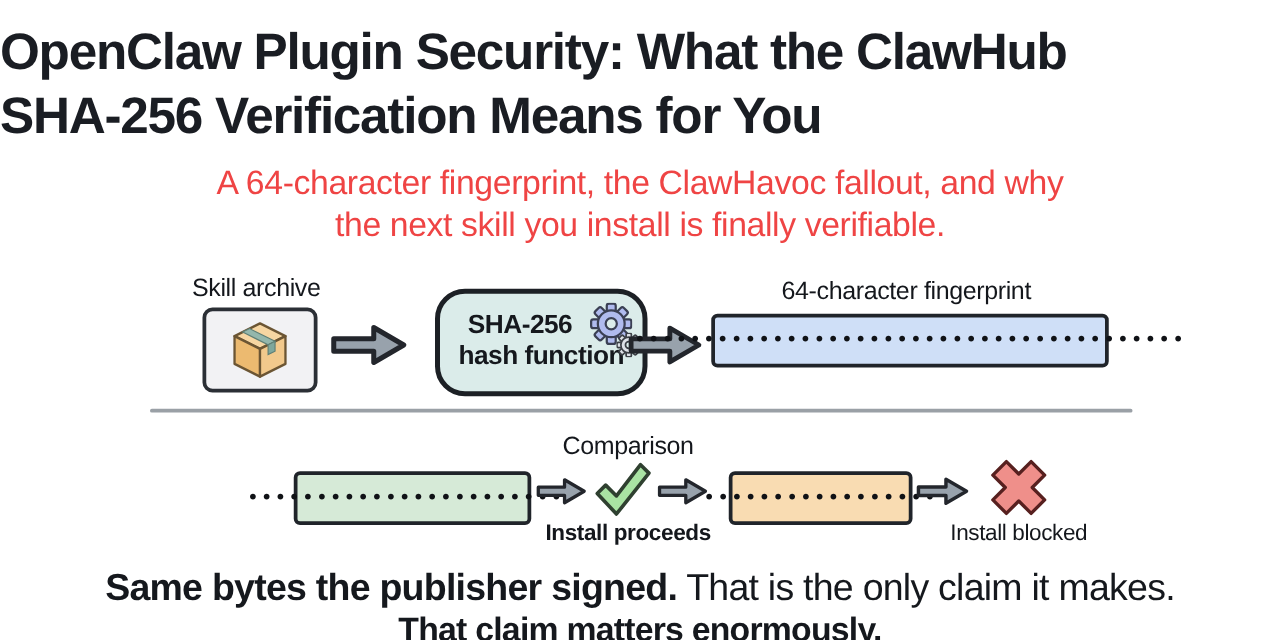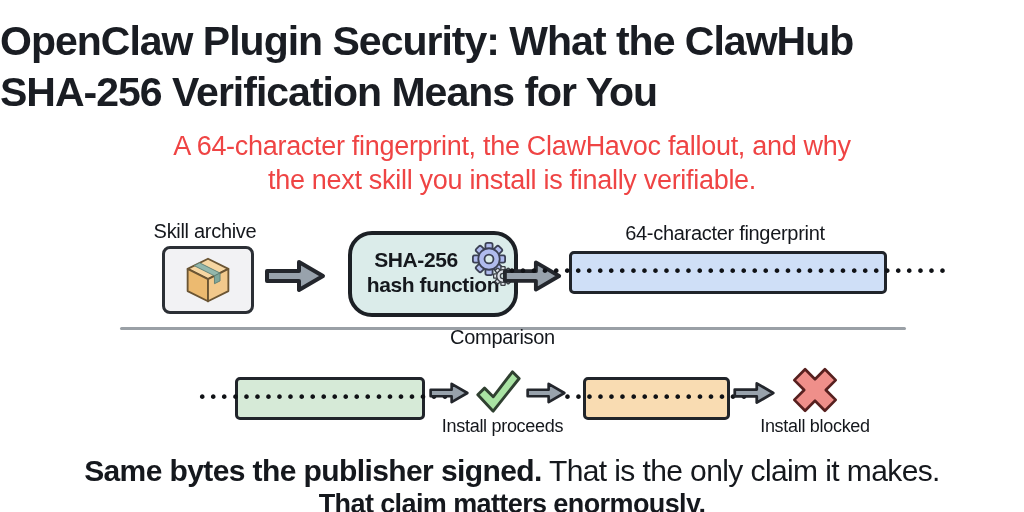--- a/index.html
+++ b/index.html
@@ -160,25 +160,25 @@
 
   <div class="dlabel" style="left:212px;top:346px;width:200px;margin-top:33px;">Publisher’s hash</div>
   <div class="hash-box green">
     <span class="dots">••••••••••••••••••••••••</span>
   </div>
 
   <svg class="arrow a3">
       <use href="#block-arrow"></use>
     </svg>
 
-  <div class="dlabel" style="left:440px;top:326px;width:125px;">Comparison</div>
+  <div class="dlabel" style="left:440px;top:346px;width:125px;">Comparison</div>
   <svg class="check-icon">
       <use href="#sym-check"></use>
     </svg>
-  <div class="caption" style="left:430px;top:416px;width:145px;">Install proceeds</div>
+  <div class="caption" style="left:430px;top:416px;width:145px;font-weight:bold;">Install proceeds</div>
 
   <svg class="arrow a4">
       <use href="#block-arrow"></use>
     </svg>
 
   <div class="hash-box orange">
     <span class="dots">•••••••••••••••••</span>
   </div>
 
   <svg class="arrow a5">

